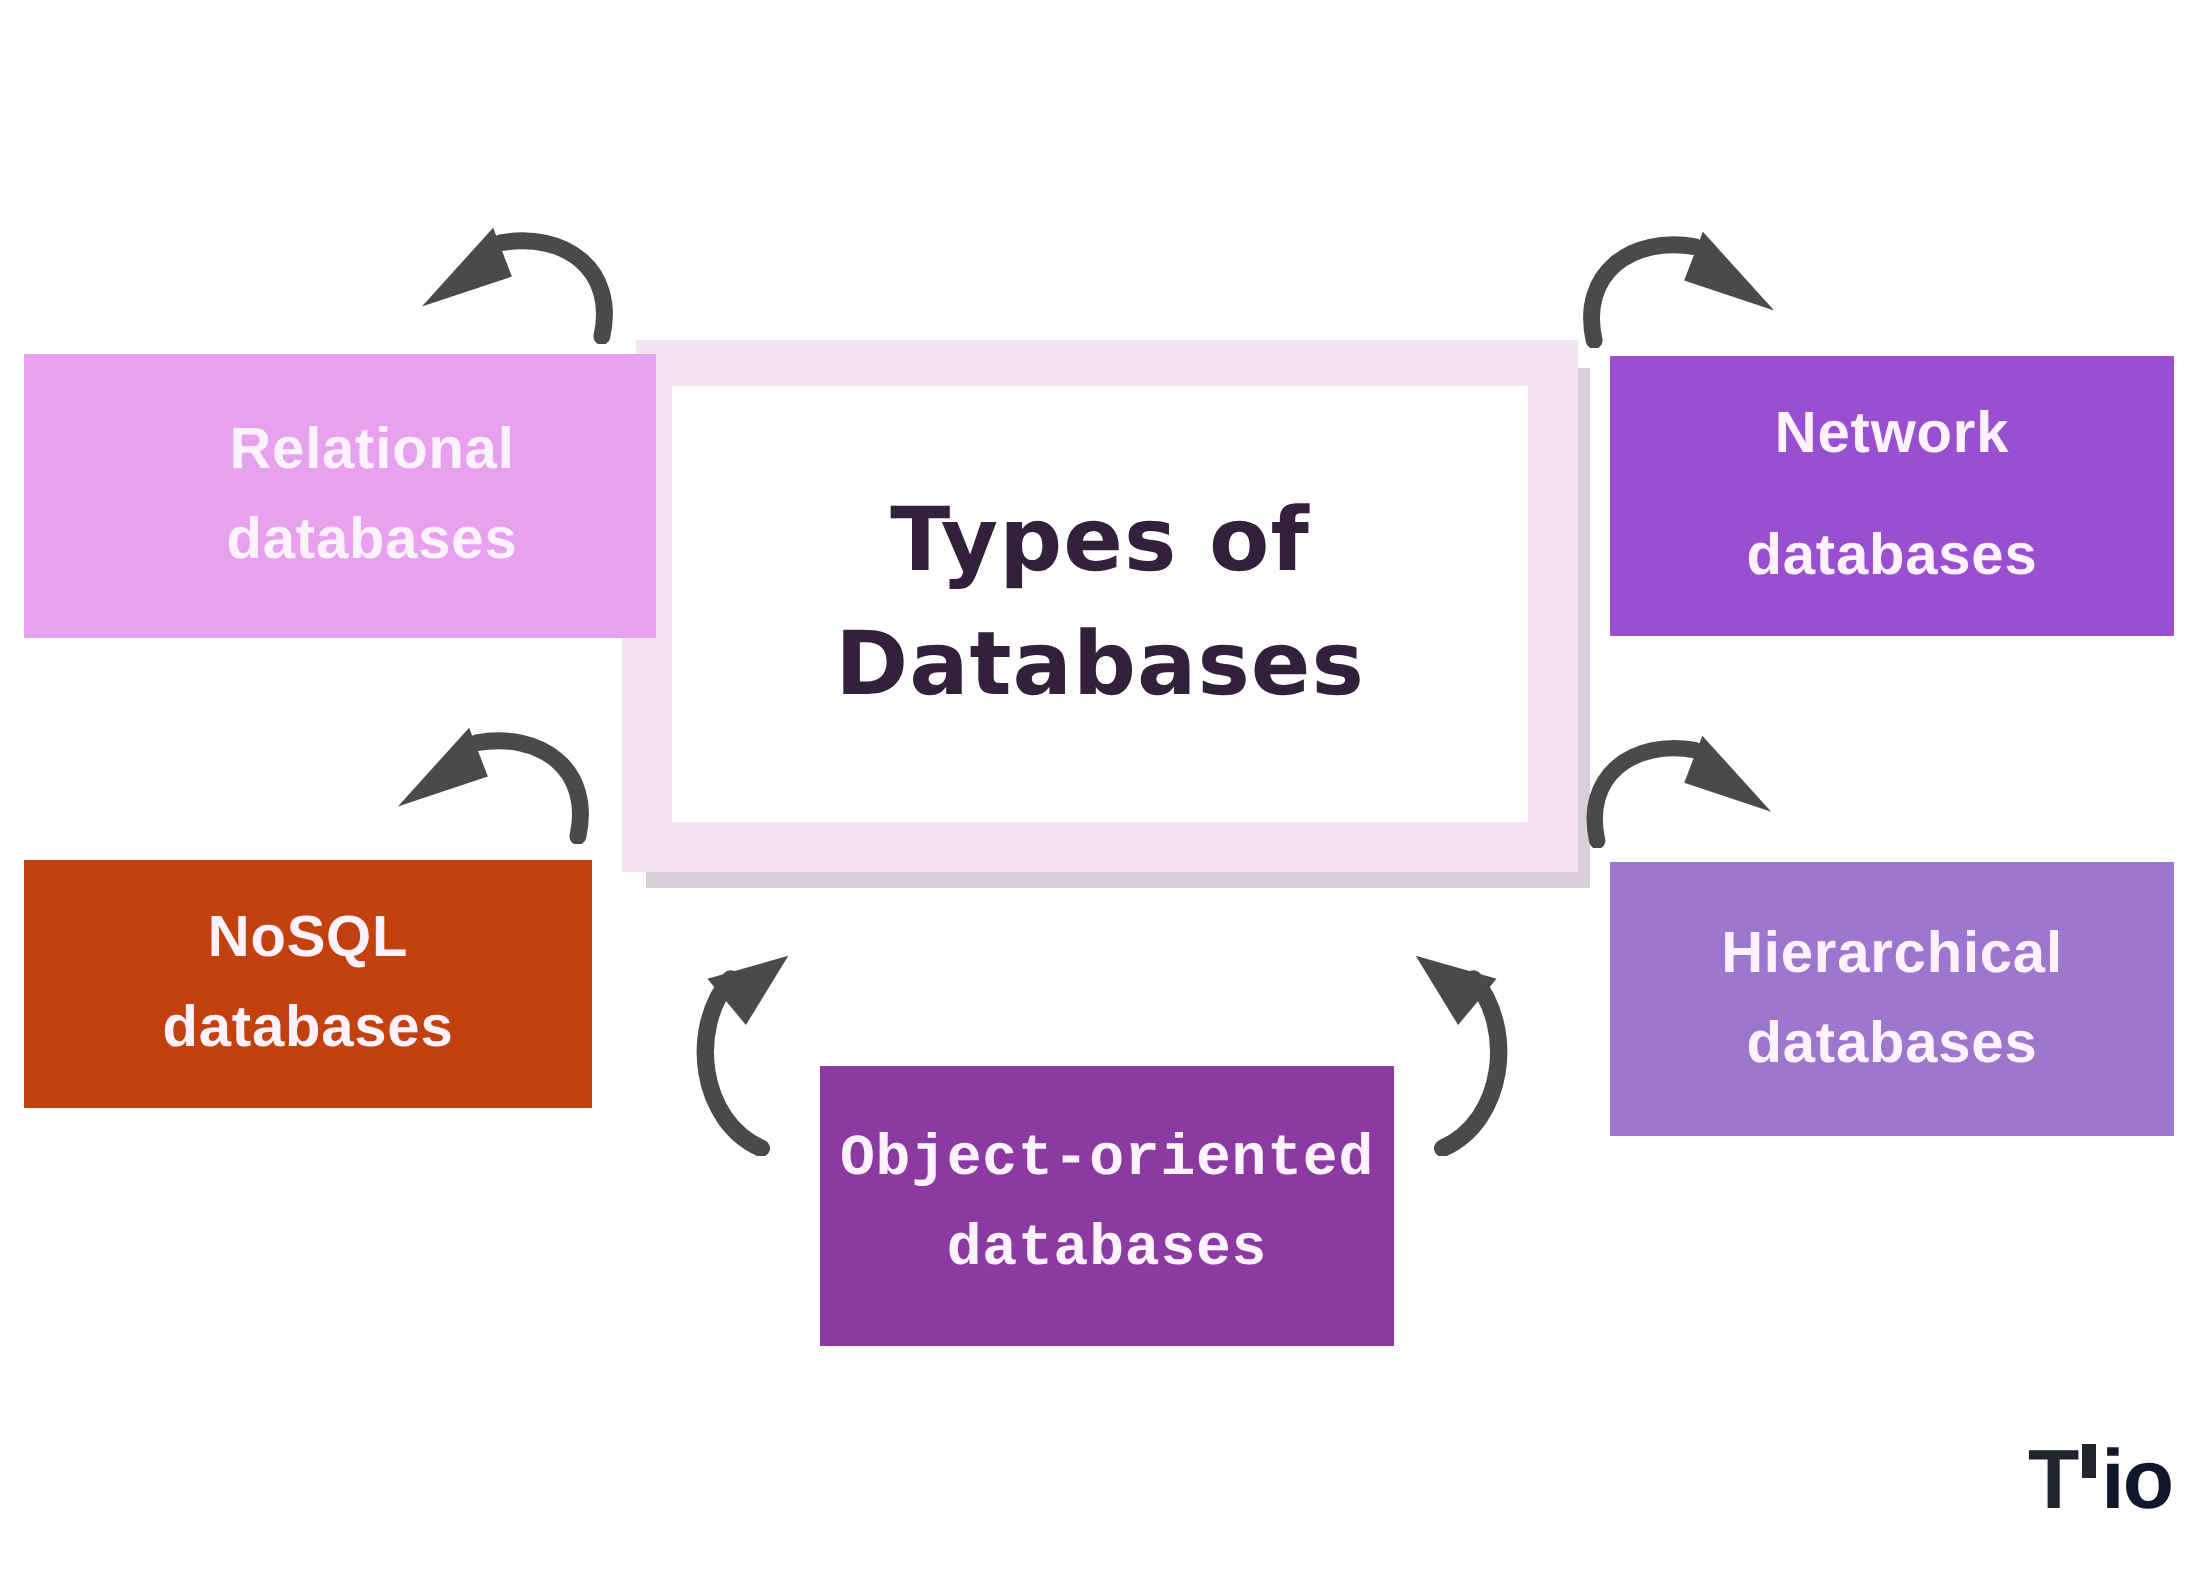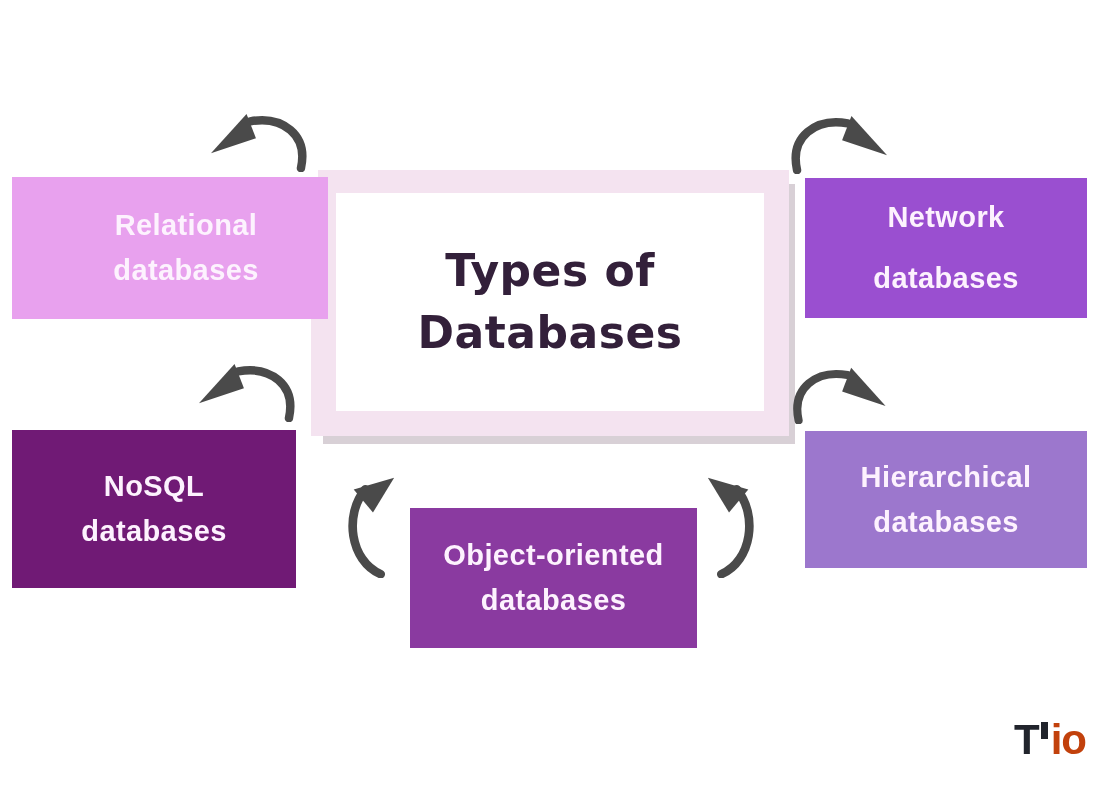--- a/index.html
+++ b/index.html
@@ -51,21 +51,21 @@
   
   .logo{
     position:absolute;
     top:719px;right:11px;
     display:flex;align-items:flex-start;
     font-family:"Liberation Sans", sans-serif;
     font-size:42px;font-weight:700;letter-spacing:-1px;
     color:#21242c;
     line-height:1.0;
   }
-  .logo .lg-blue{color:#c2410c;}
+  .logo .lg-blue{color:#0f172a;}
   .logo .tick{
     display:inline-block;
     width:7px;height:17px;
     background:#21242c;
     margin:3px 3px 0 2px;
   }
 </style>
 </head>
 <body>
 
@@ -84,31 +84,31 @@
   <div class="node" style="left: 12px; top: 177px; width: 284px; height: 142px; background-color: rgb(232, 161, 238); padding-left: 32px;">
     <span>Relational</span>
     <span>databases</span>
   </div>
 
   <div class="node" style="left: 805px; top: 178px; width: 282px; height: 140px; background-color: rgb(154, 79, 208); gap: 16px;">
     <span>Network</span>
     <span>databases</span>
   </div>
 
-  <div class="node" style="left: 12px; top: 430px; width: 284px; height: 158px; background-color: #701a75;">
+  <div class="node" style="left: 12px; top: 430px; width: 284px; height: 124px; background-color: #c2410c;">
     <span>NoSQL</span>
     <span>databases</span>
   </div>
 
   <div class="node" style="left: 805px; top: 431px; width: 282px; height: 137px; background-color: rgb(156, 119, 205);">
     <span>Hierarchical</span>
     <span>databases</span>
   </div>
 
-  <div class="node" style="left: 410px; top: 508px; width: 287px; height: 140px; background-color: rgb(138, 58, 160);">
+  <div class="node" style="left: 410px; top: 533px; width: 287px; height: 140px; background-color: rgb(138, 58, 160); font-family: Liberation Mono, monospace;">
     <span>Object-oriented</span>
     <span>databases</span>
   </div>
 
   <svg class="arrow" style="left:202px;top:112px;" width="106" height="60" viewBox="0 0 110 64">
     <path d="M104,60 C112,24 84,4 50,10" fill="none" stroke="#4a4a4a" stroke-width="9" stroke-linecap="round"></path>
     <polygon points="46,2 8,44 56,28" fill="#4a4a4a"></polygon>
   </svg>
 
   <svg class="arrow mirror" style="left:790px;top:114px;" width="106" height="60" viewBox="0 0 110 64">

